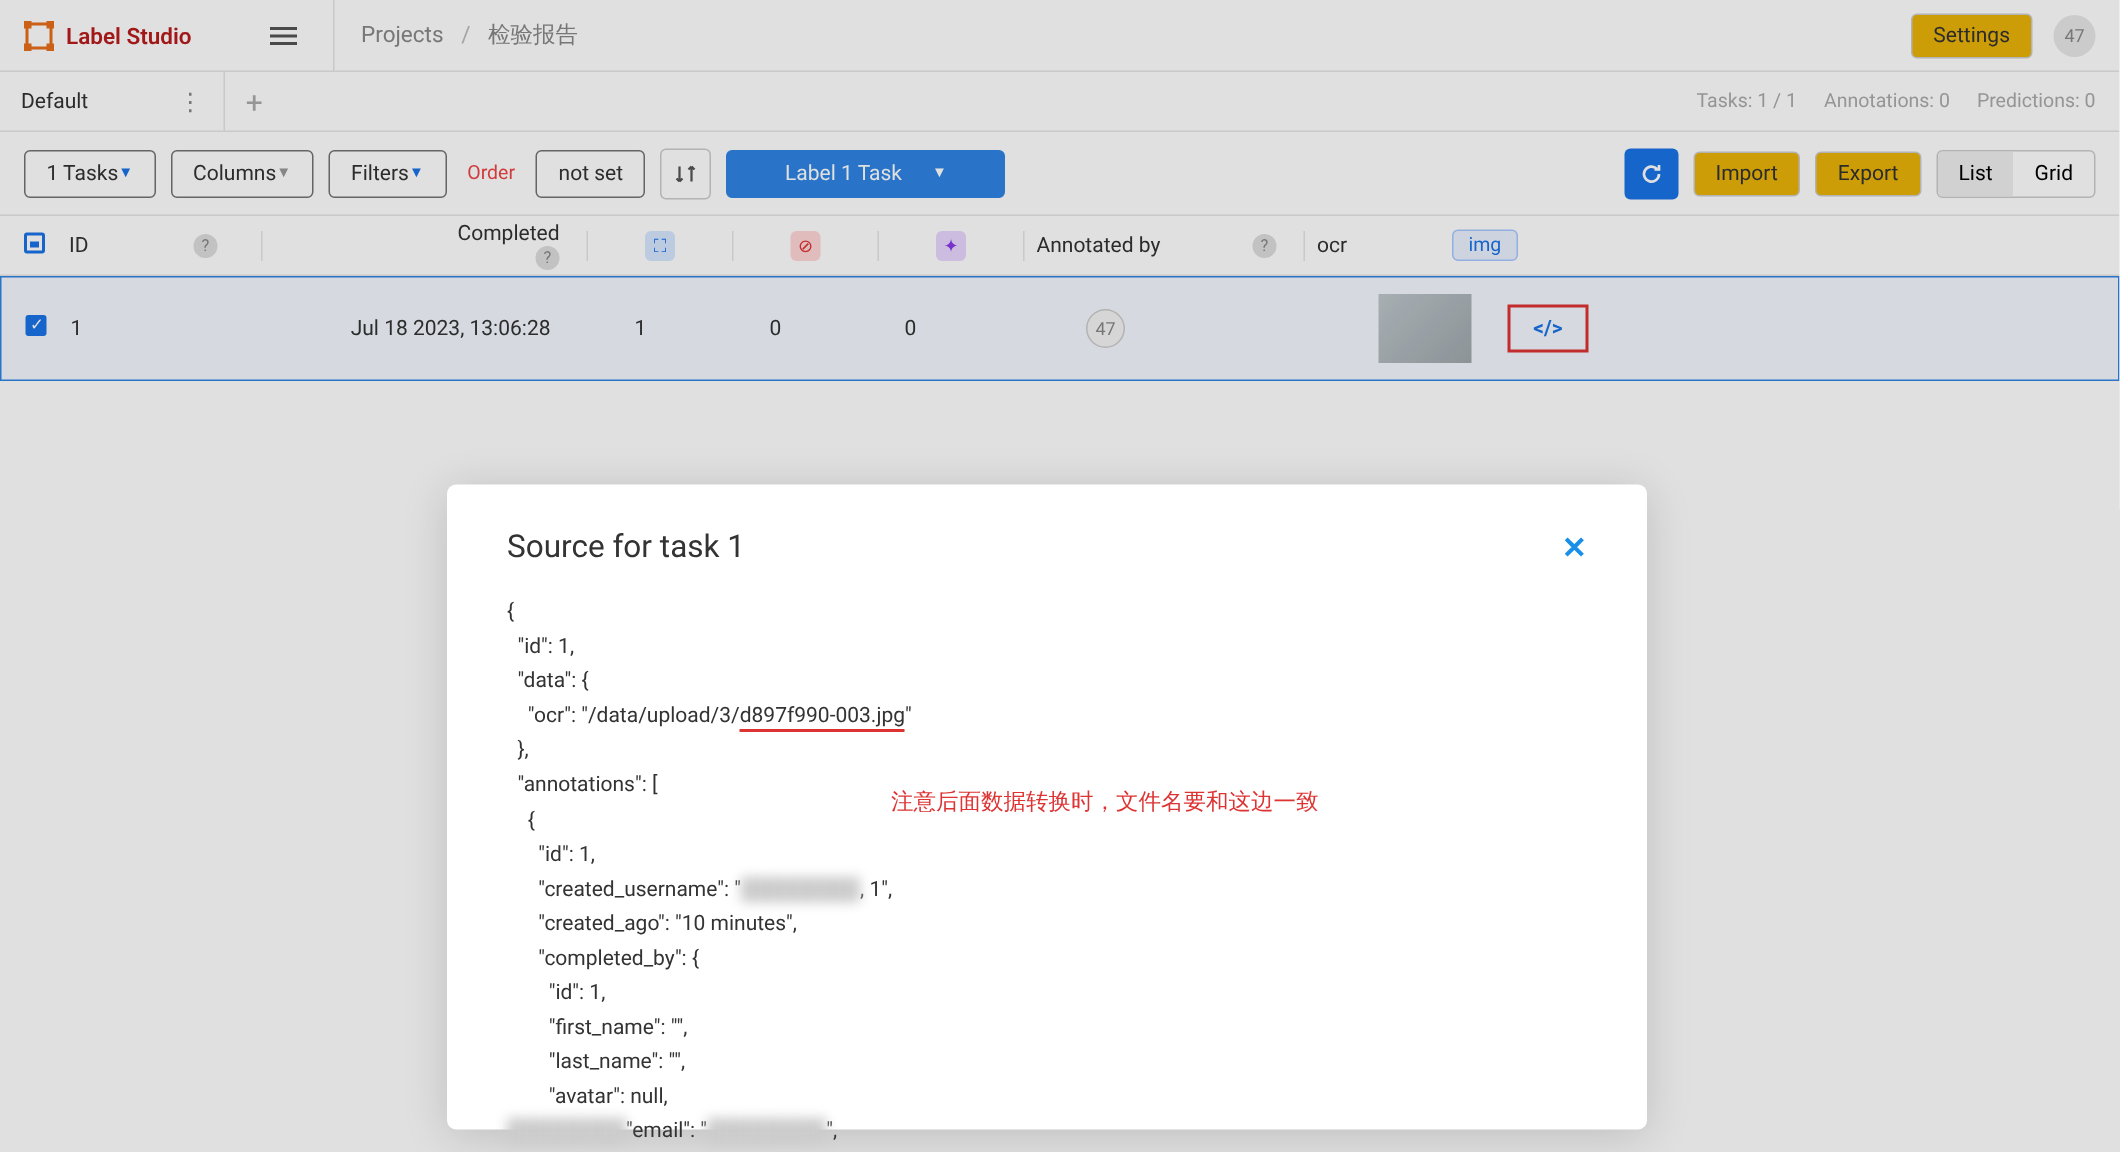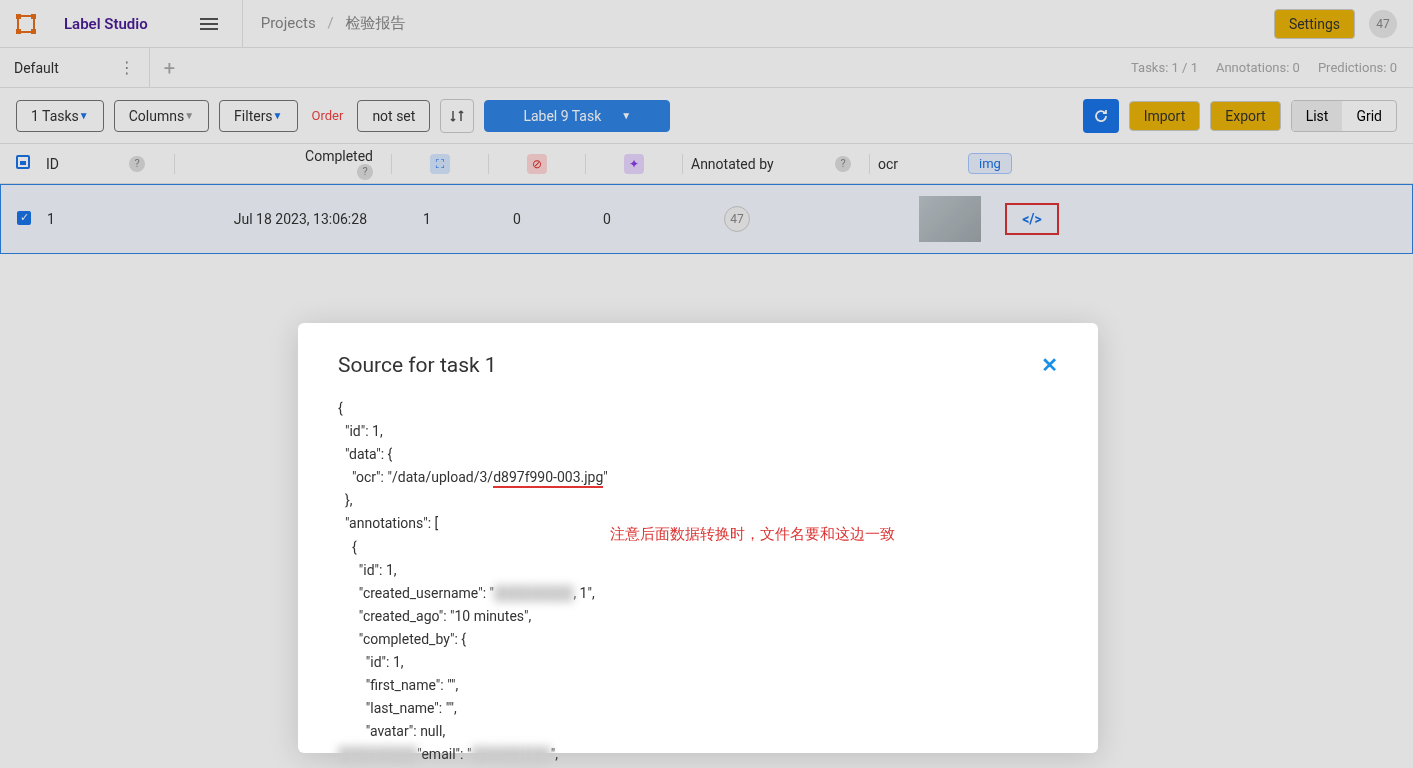--- a/index.html
+++ b/index.html
@@ -3,21 +3,21 @@
 <meta charset="utf-8">
 <style>
 * { box-sizing: border-box; margin: 0; padding: 0; font-family: -apple-system, BlinkMacSystemFont, "Segoe UI", Roboto, Arial, sans-serif; }
 body { width: 1413px; height: 768px; background: #fff; position: relative; overflow: hidden; }
 .overlay-dim { position: absolute; inset: 0; background: rgba(0,0,0,0.12); z-index: 5; pointer-events: none; }
 
 
 .header { height: 48px; display: flex; align-items: center; border-bottom: 1px solid #e5e5e5; padding: 0 16px; background: #fff; }
 .logo-box { display: flex; align-items: center; gap: 8px; }
 .logo-icon { width: 20px; height: 20px; }
-.brand { font-weight: 600; font-size: 15px; color: #4c1d95; margin-left: 20px; }
+.brand { font-weight: 600; font-size: 15px; color: #b91c1c; }
 .hamburger { margin-left: 46px; display: flex; flex-direction: column; gap: 3px; cursor: pointer; padding: 6px; }
 .hamburger span { width: 18px; height: 2px; background: #555; }
 .vsep { width: 1px; height: 48px; background: #e5e5e5; margin: 0 18px; }
 .breadcrumb { color: #888; font-size: 15px; }
 .breadcrumb .sep { margin: 0 8px; color: #bbb; }
 .breadcrumb .current { color: #888; }
 .header-right { margin-left: auto; display: flex; align-items: center; gap: 14px; }
 .btn { border: 1px solid #ccc; background: #eab308; padding: 6px 14px; border-radius: 4px; font-size: 14px; color: #333; cursor: pointer; }
 .badge-circle { width: 28px; height: 28px; border-radius: 50%; background: #e8e8e8; display: flex; align-items: center; justify-content: center; font-size: 12px; color: #888; }
 
@@ -69,21 +69,21 @@
 .badge47 { width:26px; height:26px; border-radius:50%; border:1px solid #ccc; background:#f4f4f4; display:flex; align-items:center; justify-content:center; font-size:12px; color:#888; }
 .thumb { width:62px; height:46px; background:linear-gradient(135deg,#bfc7cc,#a0a8ad); margin-left:-8px; }
 .code-btn { width:54px; height:32px; border:2px solid #d33; display:flex; align-items:center; justify-content:center; color:#1a73e8; font-weight:bold; font-size:14px; margin-left:24px; cursor:pointer; }
 
 
 .modal { position:absolute; left:298px; top:323px; width:800px; height:430px; background:#fff; border-radius:6px; box-shadow:0 4px 30px rgba(0,0,0,0.15); padding:30px 40px; z-index:10; }
 .modal h2 { font-size:21px; font-weight:400; color:#333; margin-bottom:20px; }
 .modal .close { position:absolute; top:30px; right:40px; color:#1a8fe8; font-size:20px; font-weight:bold; cursor:pointer; }
 .modal pre { font-family: Consolas, Monaco, monospace; font-size:14px; color:#333; line-height:1.65; white-space:pre; }
 .underline-red { border-bottom:2px solid #d33; padding-bottom:1px; }
-.note-red { position:absolute; color:#d33; font-size:15px; left:610px; top:525px; z-index:11; }
+.note-red { position:absolute; color:#d33; font-size:15px; left:594px; top:525px; z-index:11; }
 .blur { filter: blur(4px); color:#ccc; }
 
 
 .arrow-svg { position:absolute; z-index:9; pointer-events:none; }
 </style>
 </head>
 <body>
 
 <div class="header">
   <div class="logo-box">
@@ -142,21 +142,21 @@
   <span class="order-lbl">Order</span>
   <div class="tb-btn">
       <span>not set</span>
     </div>
   <div class="sort-btn">
       <svg width="14" height="14" viewBox="0 0 14 14">
         <path d="M3 2v10m0 0l-2-2m2 2l2-2M11 12V2m0 0L9 4m2-2l2 2" stroke="#555" stroke-width="1.5" fill="none"></path>
       </svg>
     </div>
   <div class="tb-btn primary">
-      <span>Label 9 Task</span>
+      <span>Label 1 Task</span>
       <span class="chev" style="margin-left:20px">▼</span>
     </div>
   <div class="toolbar-right">
     <div class="icon-btn blue">
         <svg width="16" height="16" viewBox="0 0 16 16">
           <path d="M13 8a5 5 0 11-1.5-3.5M13 2v3h-3" stroke="#fff" stroke-width="1.8" fill="none"></path>
         </svg>
       </div>
     <button class="btn">Import</button>
     <button class="btn">Export</button>

